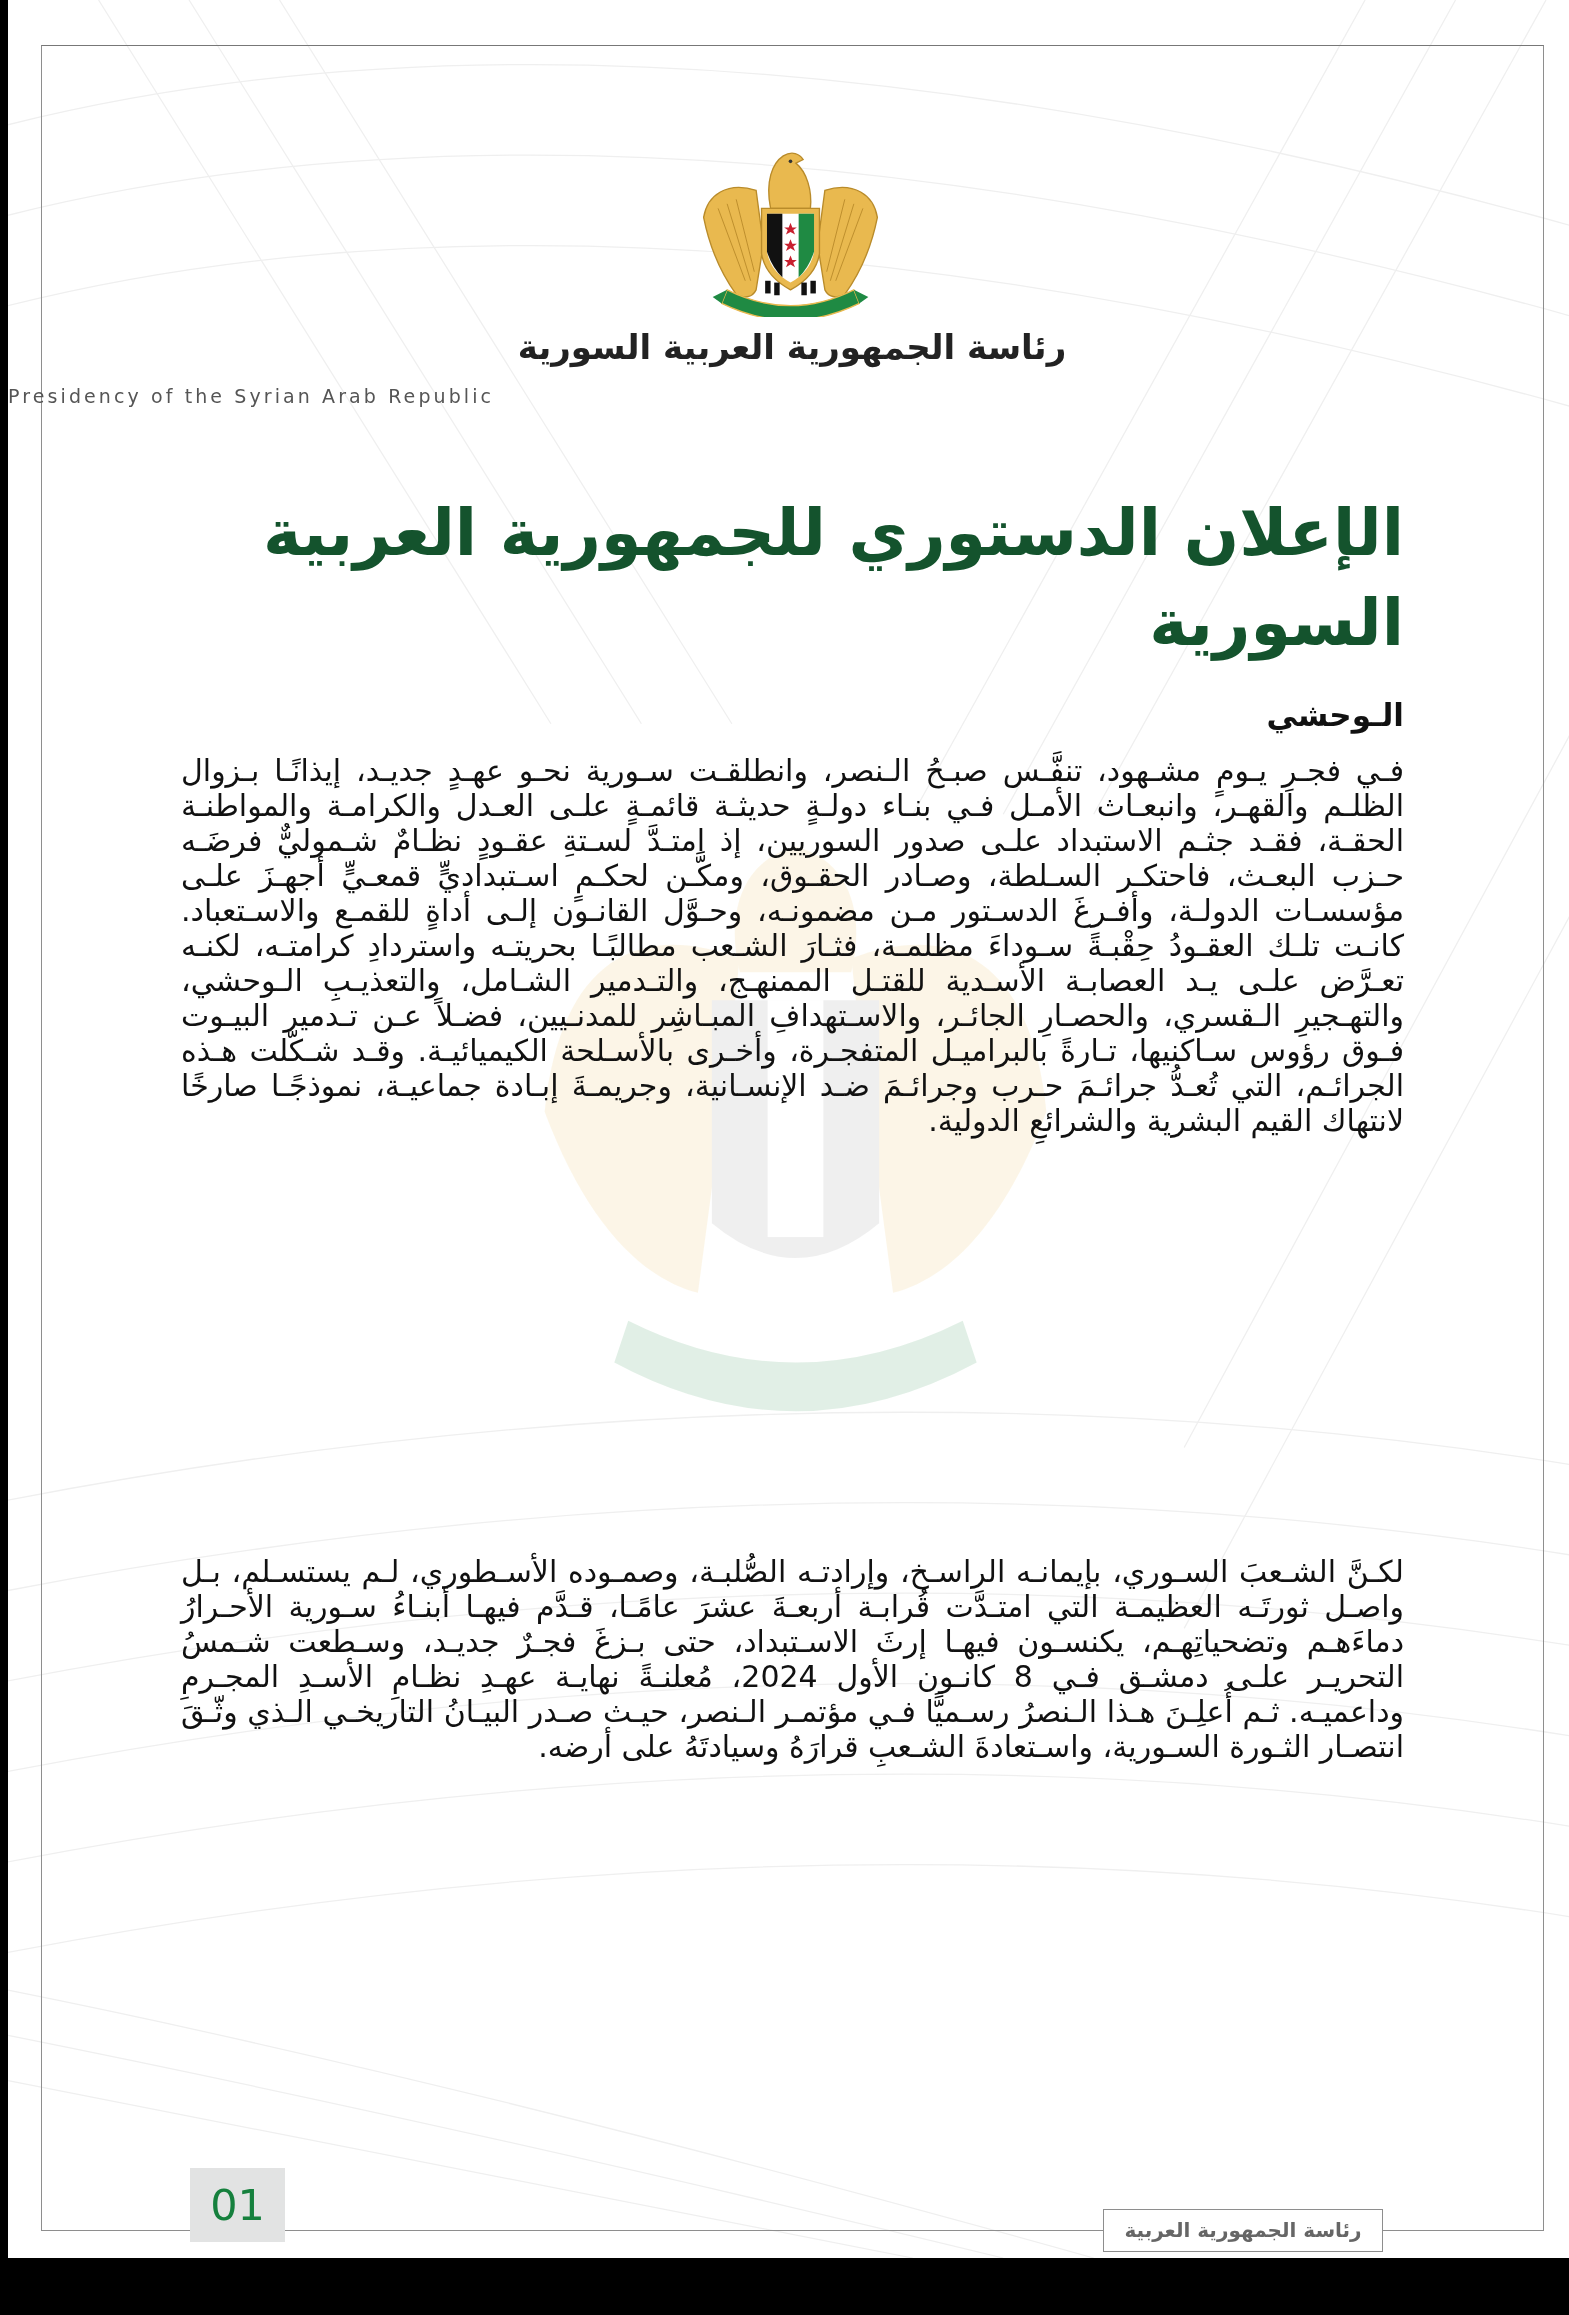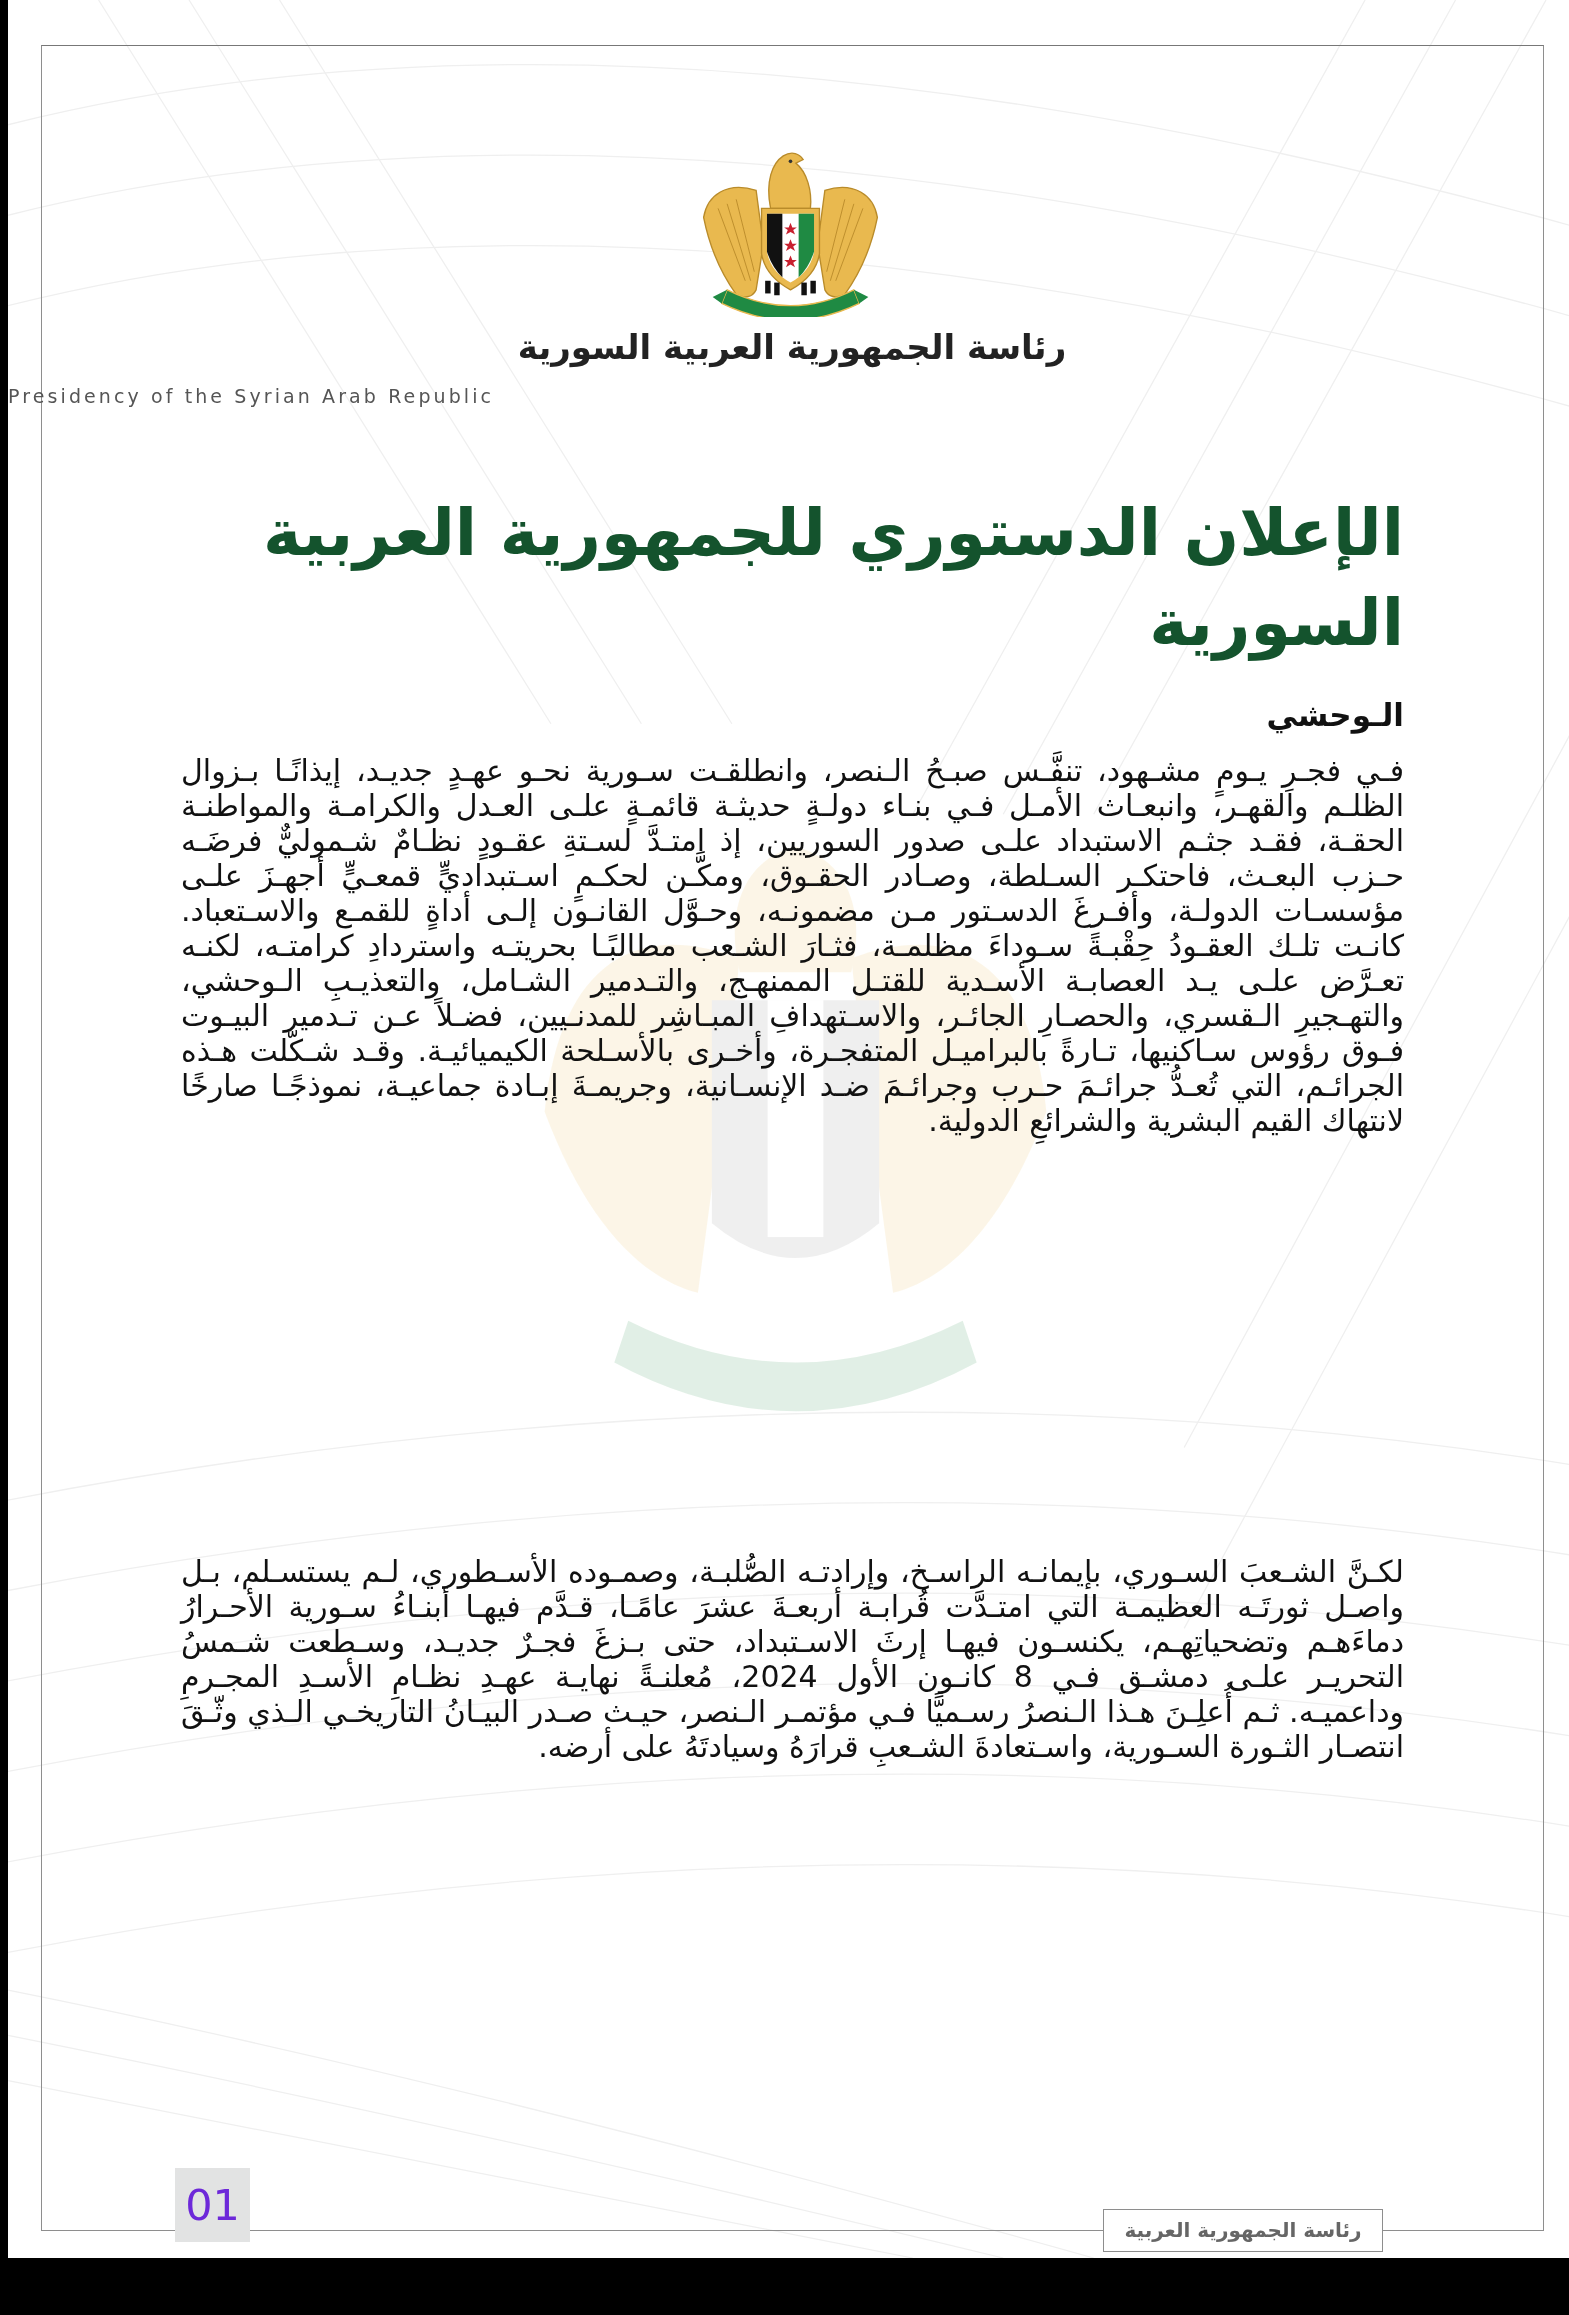--- a/index.html
+++ b/index.html
@@ -9,21 +9,21 @@
   .frame{position:absolute;left:33px;top:45px;width:1503px;height:2186px;border:1.8px solid #8e8e8e;box-sizing:border-box;border-top-color:#777;}
   .watermark{position:absolute;left:507px;top:805px;width:561px;height:669px;opacity:0.13;pointer-events:none;}
   .emblem{position:absolute;left:692px;top:145px;width:181px;height:172px;}
   .presidency-ar{position:absolute;left:0;width:1568px;top:327px;text-align:center;font-size:34px;font-weight:bold;color:#222;direction:rtl;}
   .presidency-en{position:absolute;left:0;width:1568px;top:385px;text-align:left;font-size:19px;letter-spacing:3.1px;color:#555;font-family:"DejaVu Sans",sans-serif;}
   .doc-title{position:absolute;right:172px;top:488px;width:1230px;text-align:right;direction:rtl;font-size:65px;font-weight:bold;color:#14532d;line-height:90px;letter-spacing:-0.9px;}
   .section-heading{position:absolute;right:172px;top:697px;direction:rtl;text-align:right;font-size:31px;font-weight:bold;color:#111;}
   .paragraph{position:absolute;right:172px;width:1223px;direction:rtl;text-align:justify;text-align-last:right;font-size:30px;line-height:35px;color:#111;}
   .p1{top:753px;}
   .p2{top:1554px;}
-  .page-number{position:absolute;left:167px;top:2168px;width:75px;height:74px;background:#e2e3e3;color:#6d28d9;font-size:43px;text-align:center;line-height:74px;font-family:"DejaVu Sans",sans-serif;}
+  .page-number{position:absolute;left:182px;top:2168px;width:95px;height:74px;background:#e2e3e3;color:#15803d;font-size:43px;text-align:center;line-height:74px;font-family:"DejaVu Sans",sans-serif;}
   .footer-label{position:absolute;left:1095px;top:2209px;width:280px;height:43px;background:#fff;border:1.8px solid #8e8e8e;box-sizing:border-box;direction:rtl;text-align:center;font-size:20px;font-weight:bold;color:#666;line-height:40px;}
   .bottom-bar{position:absolute;left:0;top:2258px;width:1569px;height:58px;background:#000;}
   .right-strip{position:absolute;right:0;top:0;width:1.8px;height:2258px;background:#222;}
 </style>
 </head>
 <body>
 
 <div class="page">
 
   <svg class="guilloche" width="1568" height="2258" viewBox="0 0 1733 2496">

